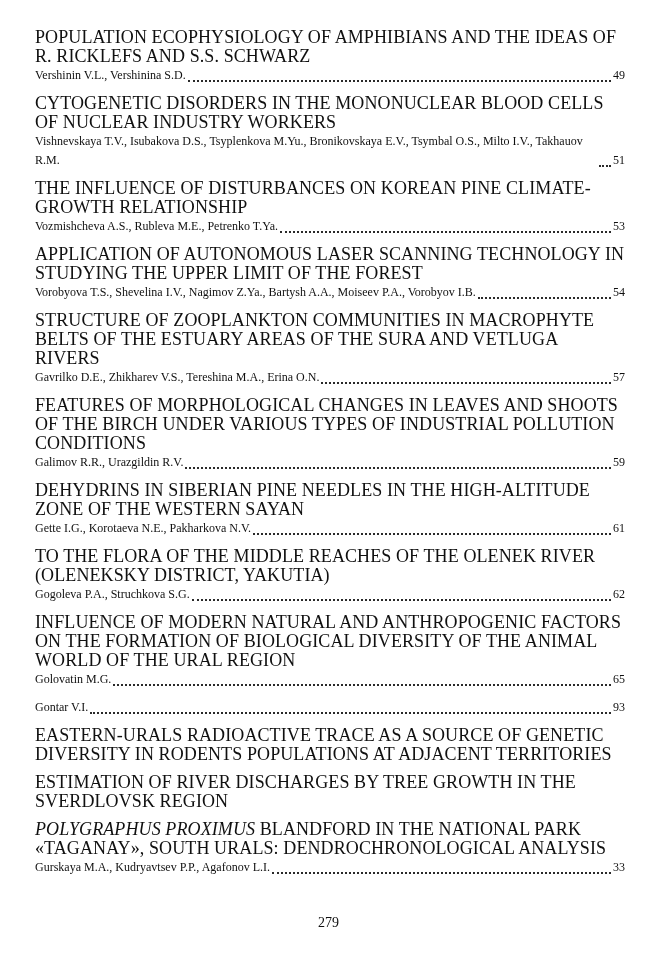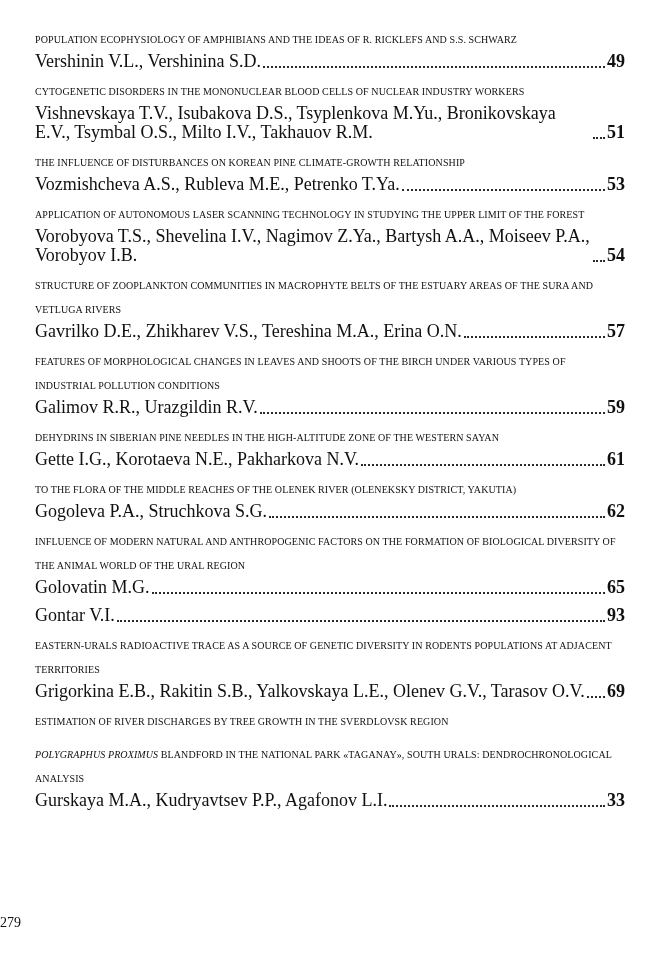--- a/index.html
+++ b/index.html
@@ -14,51 +14,51 @@
     position: relative;
     overflow: hidden;
   }
   .page {
     padding: 28px 32px 0 35px;
   }
   .entry {
     margin-bottom: 9px;
   }
   .entry-title {
-    font-size: 10px;
-    line-height: 24px;
+    font-size: 18px;
+    line-height: 19px;
     letter-spacing: 0.1px;
   }
   .entry-title i {
   }
   .authors-line {
     display: flex;
-    font-size: 18px;
+    font-size: 12px;
     line-height: 19px;
   }
   .authors {
     flex: 0 1 auto;
   }
   .leader {
     flex: 1 1 auto;
     min-width: 12px;
     align-self: flex-end;
     border-bottom: 2px dotted #2a2a2a;
     margin: 0 2px 3px 2px;
   }
   .pagenum {
     flex: 0 0 auto;
     align-self: flex-end;
-    font-weight: bold;
   }
   .footer {
     position: absolute;
     bottom: 29px;
     left: 0;
     width: 100%;
+    text-align: center;
     font-size: 14px;
   }
 </style>
 </head>
 <body>
 
 <div class="page">
   <div id="toc">
   <div class="entry">
     <div class="entry-title"><i></i><span>POPULATION ECOPHYSIOLOGY OF AMPHIBIANS AND THE IDEAS OF R. RICKLEFS AND S.S. SCHWARZ</span></div>
@@ -144,25 +144,20 @@
   <div class="entry">
     <div class="authors-line">
       <span class="authors">Gontar V.I.</span>
       <span class="leader"></span>
       <span class="pagenum">93</span>
     </div>
   </div>
 
   <div class="entry">
     <div class="entry-title"><i></i><span>EASTERN-URALS RADIOACTIVE TRACE AS A SOURCE OF GENETIC DIVERSITY IN RODENTS POPULATIONS AT ADJACENT TERRITORIES</span></div>
-    <div class="authors-line">
-      <span class="authors">Grigorkina E.B., Rakitin S.B., Yalkovskaya L.E., Olenev G.V., Tarasov O.V.</span>
-      <span class="leader"></span>
-      <span class="pagenum">69</span>
-    </div>
   </div>
 
   <div class="entry">
     <div class="entry-title"><i></i><span>ESTIMATION OF RIVER DISCHARGES BY TREE GROWTH IN THE SVERDLOVSK REGION</span></div>
   </div>
 
   <div class="entry">
     <div class="entry-title"><i>POLYGRAPHUS PROXIMUS</i><span> BLANDFORD IN THE NATIONAL PARK «TAGANAY», SOUTH URALS: DENDROCHRONOLOGICAL ANALYSIS</span></div>
     <div class="authors-line">
       <span class="authors">Gurskaya M.A., Kudryavtsev P.P., Agafonov L.I.</span>

